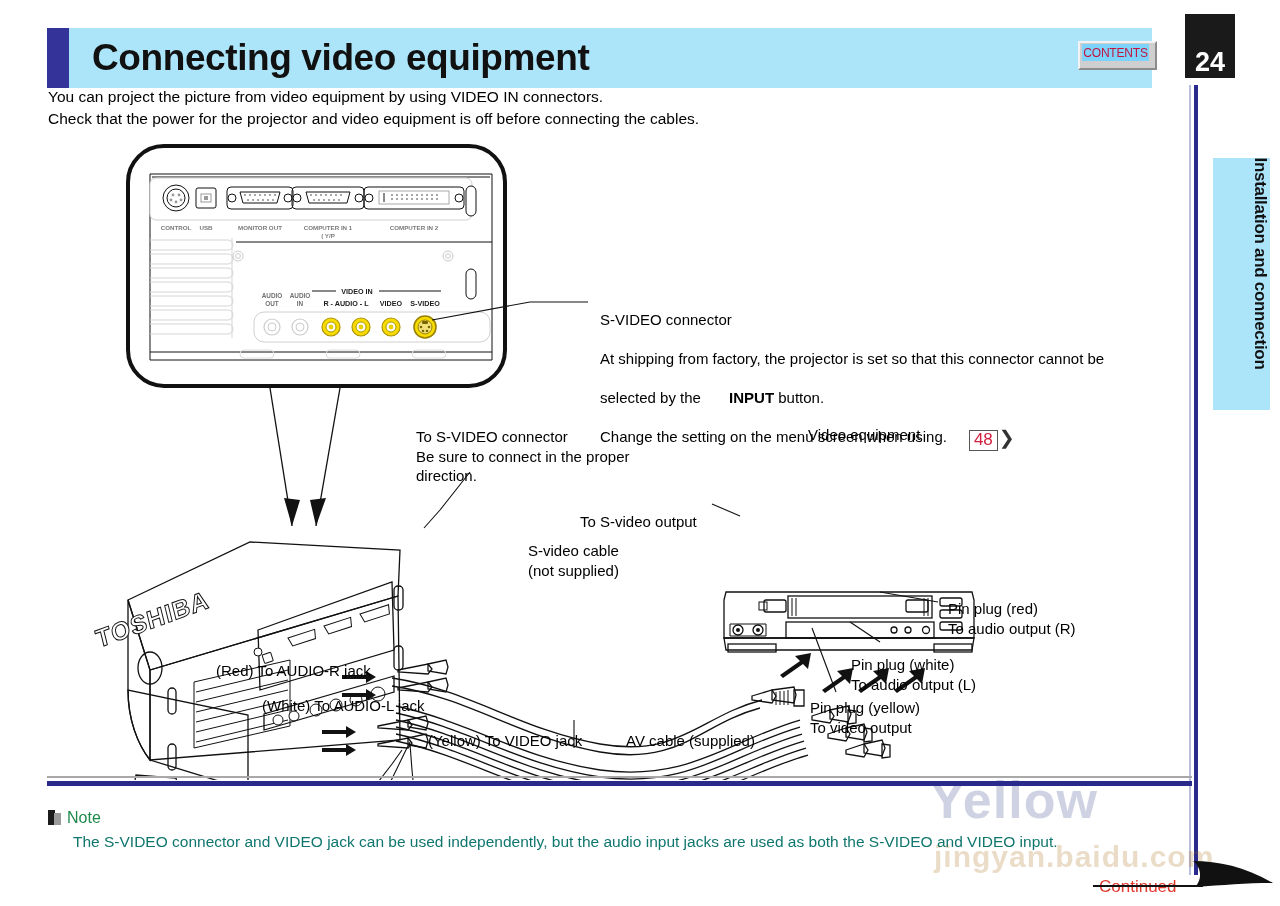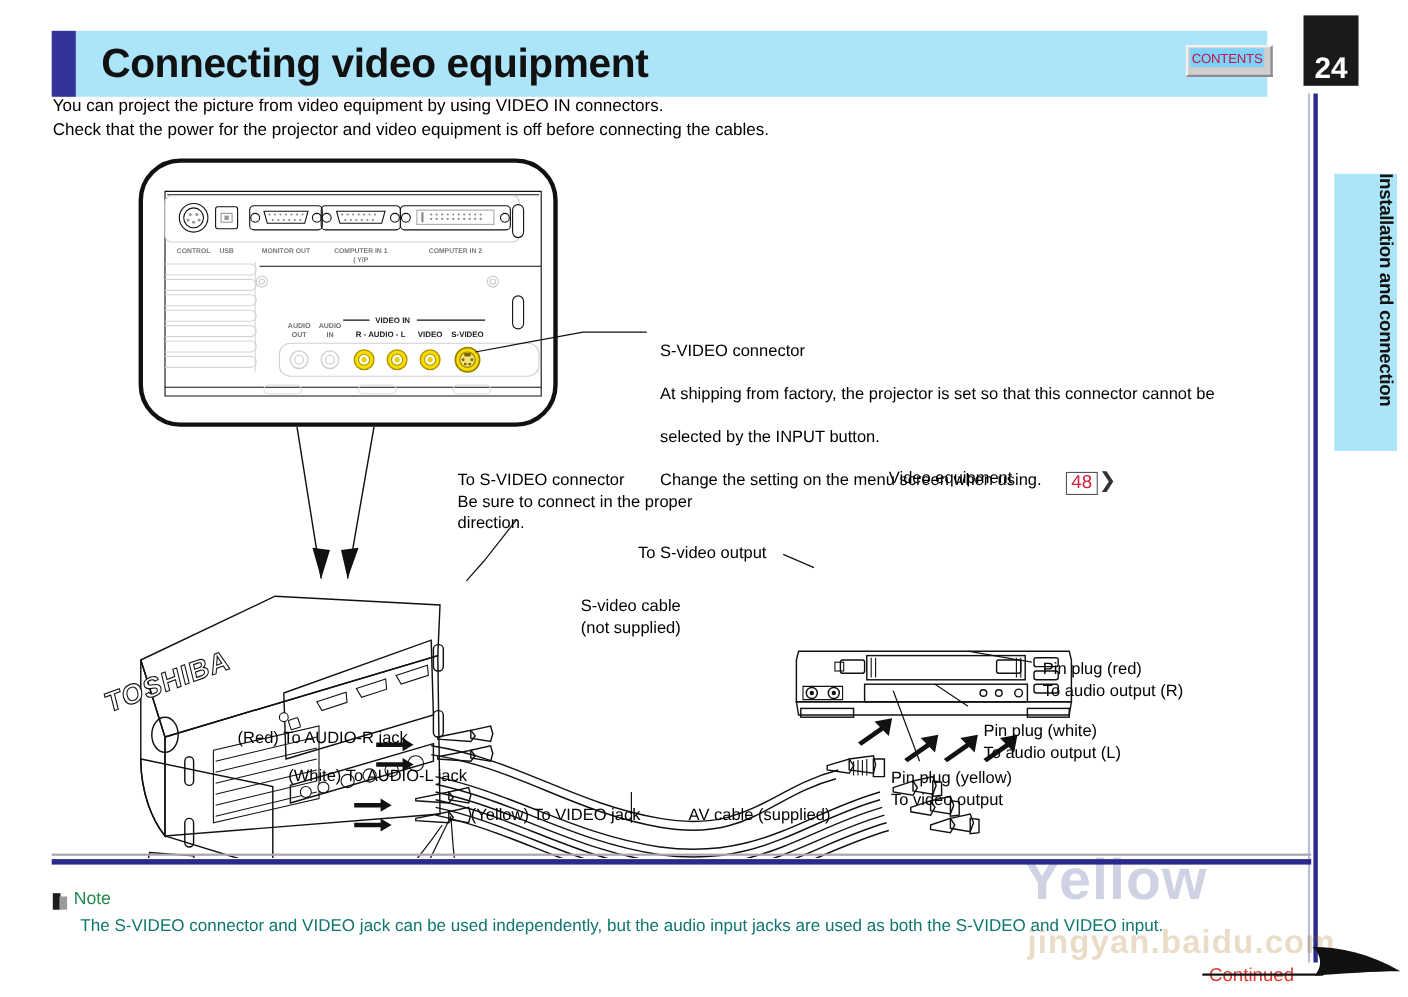--- a/index.html
+++ b/index.html
@@ -46,34 +46,34 @@
 
   
   .intro{position:absolute;left:48px;top:86px;width:1100px;font-size:15.5px;line-height:22px;color:#000;}
 
   
   .illus{position:absolute;left:0;top:130px;width:1200px;height:650px;}
   .illus svg{display:block;}
 
   
   .cal{position:absolute;font-size:15px;line-height:19.5px;color:#000;white-space:pre-line;}
-  .cal b{font-weight:normal;}
+  .cal b{font-weight:bold;margin-left:24px;}
 
   .ref48{display:inline-block;vertical-align:-3px;position:relative;margin-left:6px;padding-left:16px;}
   .ref48 .bx{display:inline-block;border:1.4px solid #555;padding:0px 4px 1px 4px;
      color:#d01f3c;font-size:17px;line-height:18px;font-weight:normal;}
   .ref48 .ar{display:inline-block;margin-left:1px;color:#333;font-size:19px;line-height:18px;vertical-align:1px;}
 
   
   .bot-gray{position:absolute;left:47px;top:776px;width:1145px;height:2px;background:#a8a8a8;}
   .bot-blue{position:absolute;left:47px;top:781px;width:1145px;height:5px;background:#2a2a8c;}
 
   
   .note-wrap{position:absolute;left:48px;top:808px;width:1140px;}
-  .note-hd{display:flex;align-items:flex-end;gap:6px;height:19px;}
+  .note-hd{display:flex;align-items:center;gap:6px;height:19px;}
   .note-ic{width:13px;height:15px;position:relative;display:inline-block;}
   .note-ic .a{position:absolute;left:0;top:0;width:7px;height:15px;background:#1c1c1c;}
   .note-ic .b{position:absolute;left:6px;top:3px;width:7px;height:12px;background:#9b9b9b;}
   .note-lbl{font-size:16px;color:#1f8a4c;}
   .note-body{font-size:15.5px;line-height:22px;margin-top:4px;color:#0f766e;margin-left:25px;}
 
   
   .cont{position:absolute;left:1085px;top:859px;width:190px;height:38px;}
   .cont-txt{position:absolute;left:14px;top:2px;font-size:17px;color:#e03a2f;margin-top:16px;}
   .cont-line{position:absolute;left:8px;top:26px;width:110px;height:2px;background:#111;}
@@ -490,36 +490,36 @@
     <div>S-VIDEO connector</div>
     <div>At shipping from factory, the projector is set so that this connector cannot be</div>
     <div><span>selected by the </span><b>INPUT</b><span> button.</span></div>
     <div><span>Change the setting on the menu screen when using.</span><span class="ref48"><span class="bx">48</span><span class="ar">❯</span></span></div>
   </div>
 
   <div class="cal" style="left:416px;top:427px;width:300px;">To S-VIDEO connector
 Be sure to connect in the proper
 direction.</div>
 
-  <div class="cal" style="left:580px;top:493px;text-align:right;">To S-video output</div>
+  <div class="cal" style="left:580px;top:512px;text-align:right;">To S-video output</div>
 
   <div class="cal" style="left:528px;top:541px;">S-video cable
 (not supplied)</div>
 
   <div class="cal" style="left:808px;top:425px;">Video equipment</div>
 
   <div class="cal" style="left:626px;top:731px;">AV cable (supplied)</div>
 
   <div class="cal" style="left:216px;top:661px;">(Red) To AUDIO-R jack</div>
   <div class="cal" style="left:262px;top:696px;">(White) To AUDIO-L jack</div>
   <div class="cal" style="left:428px;top:731px;">(Yellow) To VIDEO jack</div>
 
   <div class="cal" style="left:948px;top:599px;">Pin plug (red)
 To audio output (R)</div>
-  <div class="cal" style="left:894px;top:655px;">Pin plug (white)
+  <div class="cal" style="left:851px;top:655px;">Pin plug (white)
 To audio output (L)</div>
   <div class="cal" style="left:810px;top:698px;">Pin plug (yellow)
 To video output</div>
 
   <div class="wm">
     <div class="wm1">Yellow</div>
     <div class="wm2">jingyan.baidu.com</div>
   </div>
 
   <div class="bot-gray"></div>

